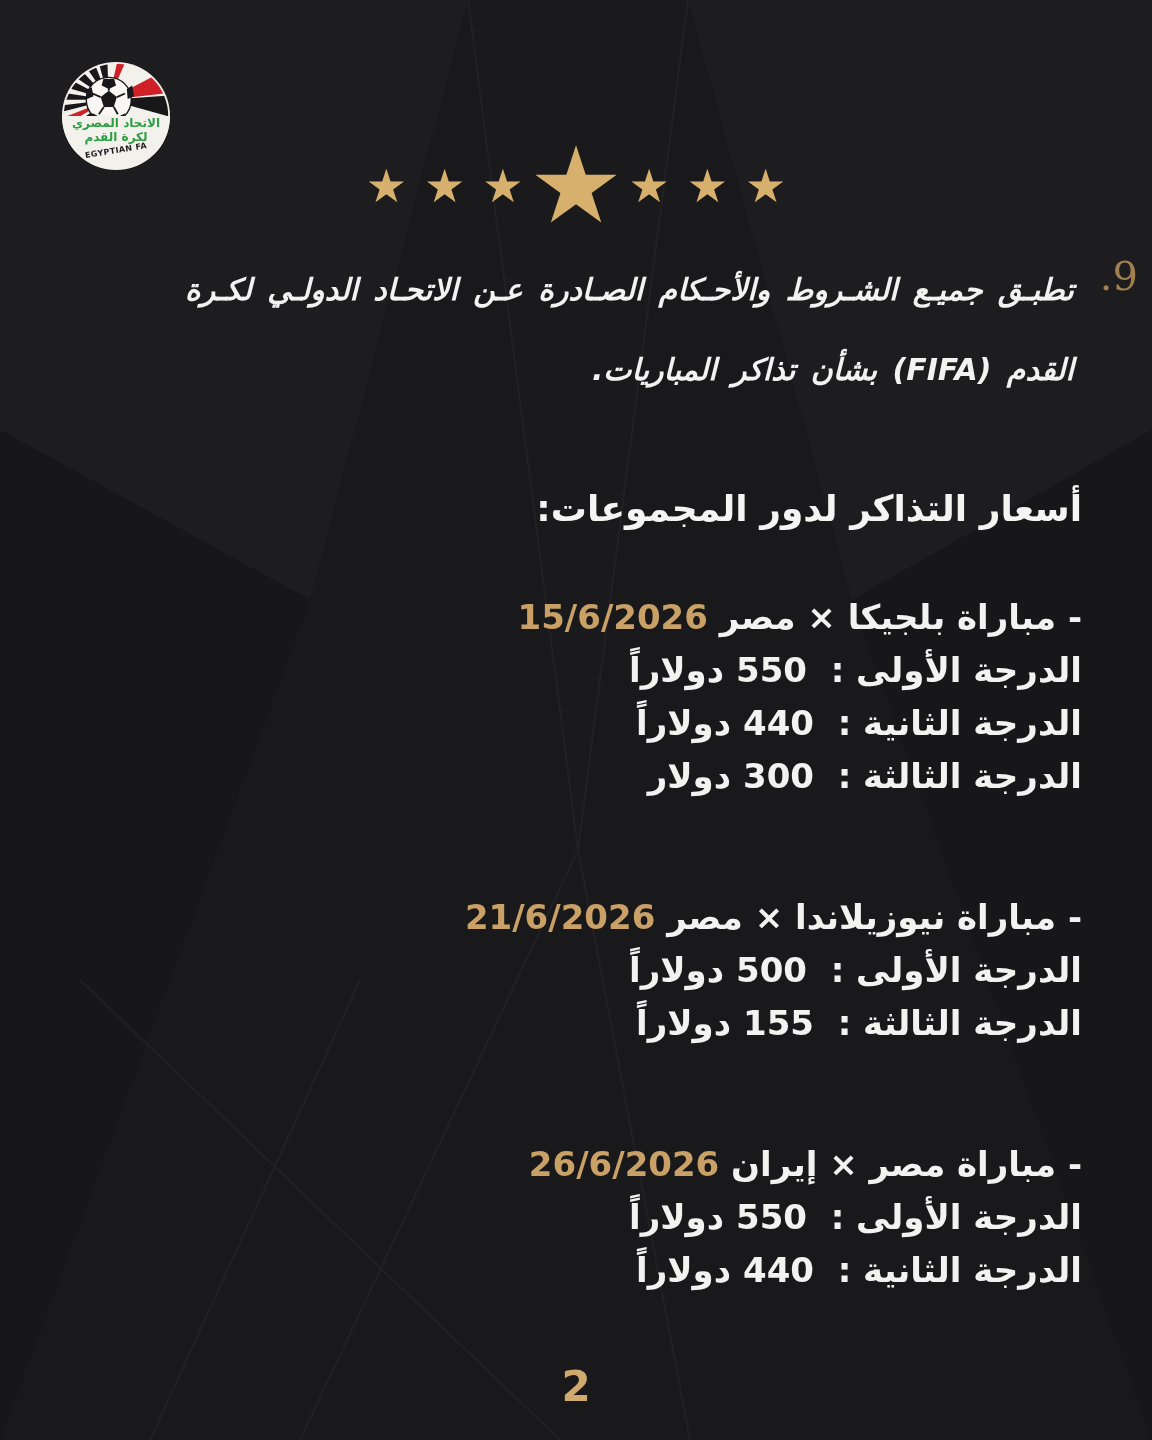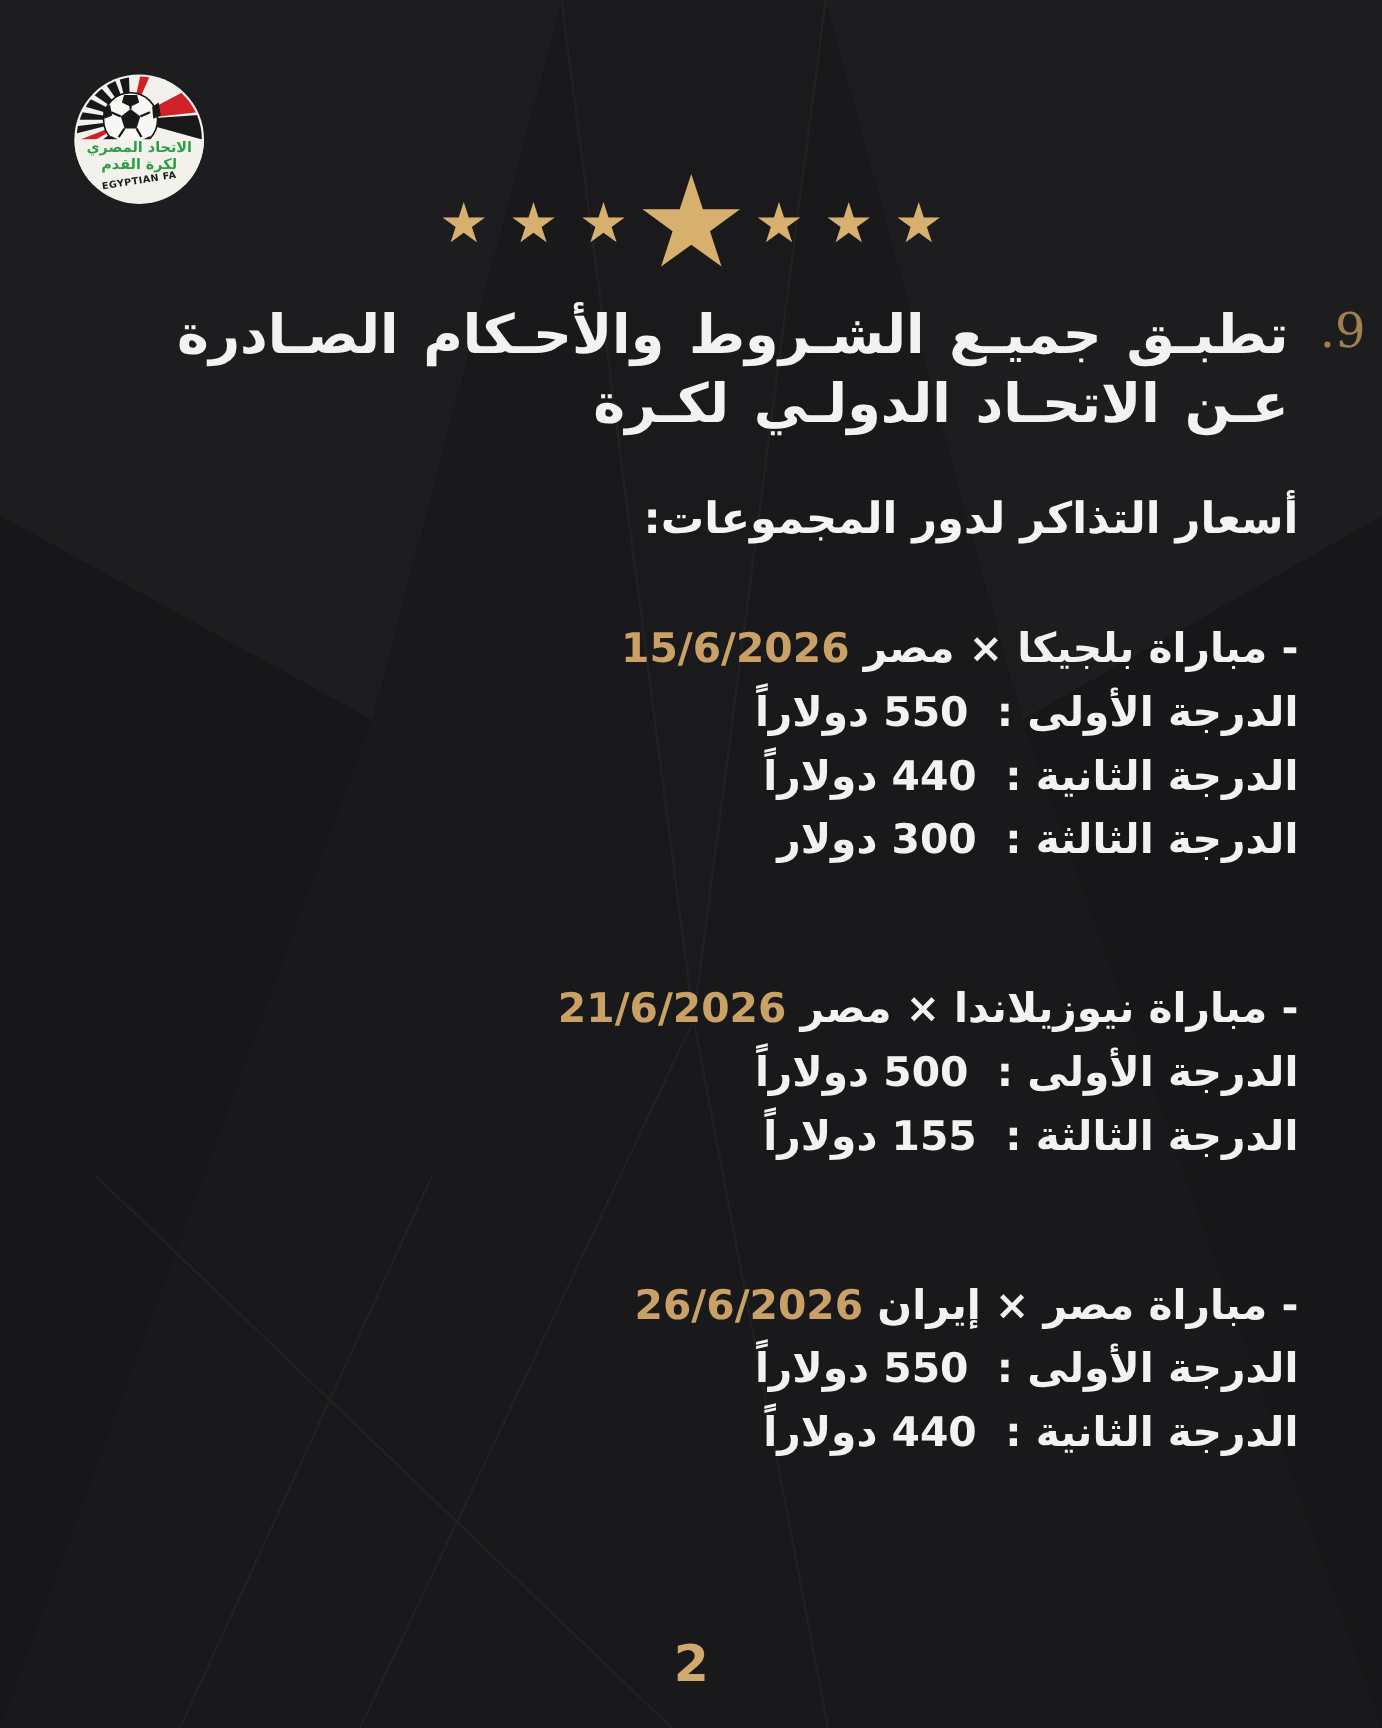--- a/index.html
+++ b/index.html
@@ -40,24 +40,24 @@
   .content{
     position:absolute;top:250px;right:70px;left:55px;
     direction:rtl;text-align:right;color:#f2f2f0;
   }
   .clause{display:flex;margin-left:0;margin-right:-56px;gap:26px;align-items:flex-start;}
   .clause-num{
     font-family:"DejaVu Serif",serif;font-size:40px;line-height:52px;
     color:#a0804e;min-width:36px;text-align:center;
   }
   .clause-text{
-    flex:1;font-size:45px;font-weight:700;line-height:58px;word-spacing:5px;
+    flex:1;font-size:30px;font-weight:700;line-height:80px;word-spacing:5px;font-style:italic;
   }
   .heading{
-    margin:44px 0 0 0;font-size:36px;font-weight:700;line-height:46px;color:#f4f4f2;
+    margin:76px 0 0 0;font-size:36px;font-weight:700;line-height:46px;color:#f4f4f2;
   }
   .match{margin-top:59px;font-size:34px;font-weight:700;line-height:53px;text-align:right;}
   .match+.match{margin-top:88px;}
   .match.last{}
   .date{color:#c9a167;}
   .price{white-space:pre-wrap;}
 
   
   .pagenum{
     position:absolute;top:1362px;left:0;right:0;text-align:center;
@@ -144,20 +144,21 @@
     <span class="star-s">★</span>
     <span class="star-s">★</span>
   </div>
 
   <div class="content">
 
     <div class="clause">
       <span class="clause-num">9.</span>
       <div class="clause-text">
         <span>تطبـق جميـع الشـروط والأحـكام الصـادرة عـن الاتحـاد الدولـي لكـرة</span><br>
+        <span>القدم (FIFA) بشأن تذاكر المباريات.</span>
       </div>
     </div>
 
     <h2 class="heading">أسعار التذاكر لدور المجموعات:</h2>
 
     <div class="match">
       <div><span>- مباراة بلجيكا  × مصر </span><span class="date">15/6/2026</span></div>
       <div class="price">الدرجة الأولى :  550 دولاراً</div>
       <div class="price">الدرجة الثانية :  440 دولاراً</div>
       <div class="price">الدرجة الثالثة :  300 دولار</div>

